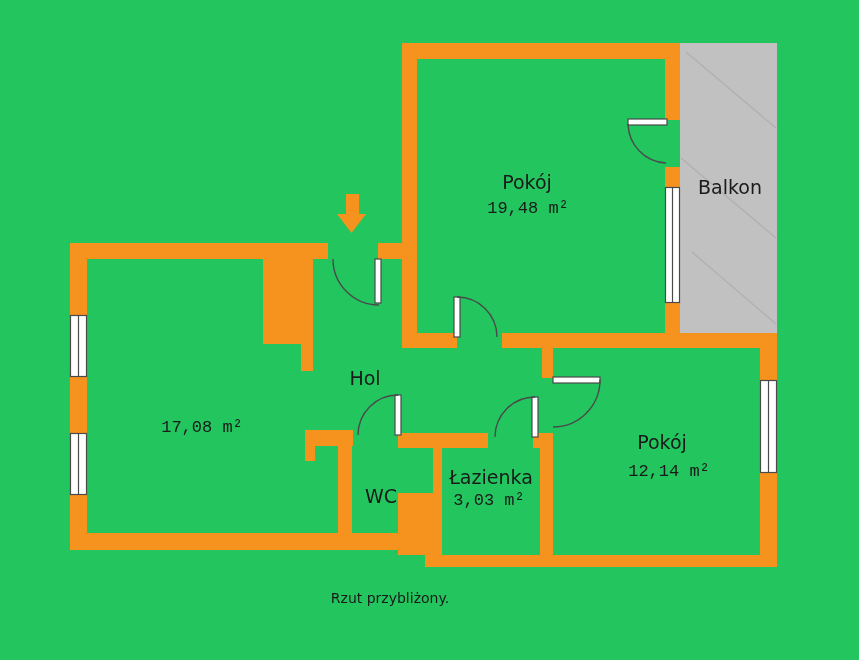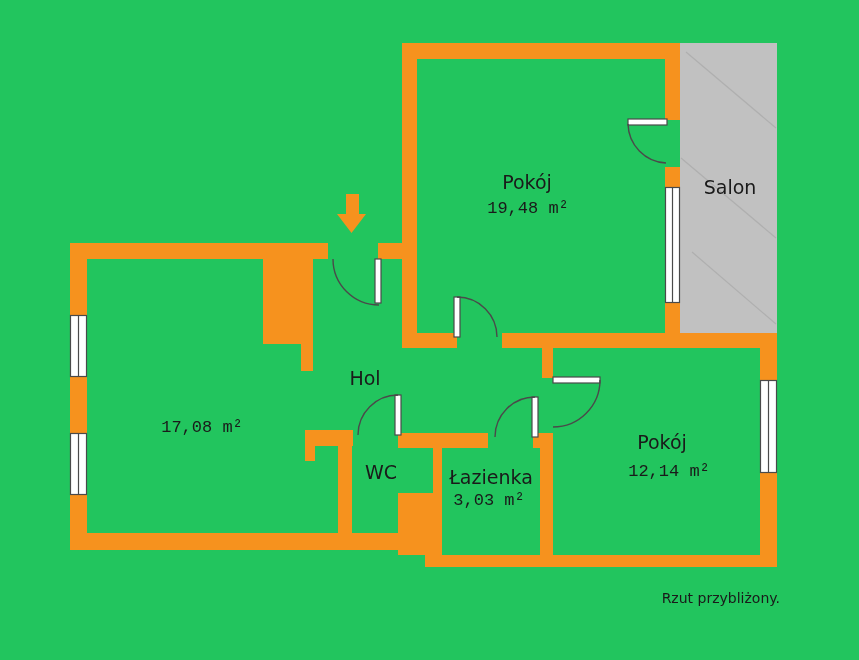--- a/index.html
+++ b/index.html
@@ -17,21 +17,21 @@
   .balcony{fill:var(--color-balcony);}
   .hatch{stroke:var(--color-balcony_hatch);stroke-width:1.2;}
   .win-frame{fill:#fff;stroke:var(--color-line);stroke-width:1.2;}
   .win-line{stroke:var(--color-line);stroke-width:1.2;}
   .leaf{fill:#fff;stroke:var(--color-line);stroke-width:1.2;}
   .arc{fill:none;stroke:var(--color-line);stroke-width:1.4;}
   .arrow{fill:var(--color-wall);}
   .label{position:absolute;transform:translate(-50%,-50%);white-space:nowrap;color:var(--color-text);}
   .label.name{font-size:19px;}
   .label.area{font-size:17px;font-family:Liberation Mono, monospace;}
-  #footer{position:absolute;left:0;top:588px;width:780px;text-align:right;
+  #footer{position:absolute;left:0;top:588px;width:780px;text-align:center;
           font-size:14px;line-height:21px;color:var(--color-text);}
 </style>
 </head>
 <body>
 
 <div id="stage">
 
   <svg id="plan-svg" width="859" height="660" viewBox="0 0 859 660">
 
     <g>
@@ -117,27 +117,27 @@
 
     <g>
       <rect class="arrow" x="346" y="194" width="13" height="21"></rect>
       <polygon class="arrow" points="337,214 366,214 351.5,233"></polygon>
     </g>
   </svg>
 
   <div class="label name" style="left:527px;top:182px">Pokój</div>
   <div class="label area" style="left:528px;top:208px">19,48 m²</div>
 
-  <div class="label name" style="left:730px;top:187px">Salon</div>
+  <div class="label name" style="left:730px;top:187px">Balkon</div>
 
   <div class="label area" style="left:202px;top:427px">17,08 m²</div>
 
   <div class="label name" style="left:365px;top:378px">Hol</div>
 
-  <div class="label name" style="left:381px;top:472px">WC</div>
+  <div class="label name" style="left:381px;top:496px">WC</div>
 
   <div class="label name" style="left:491px;top:477px">Łazienka</div>
   <div class="label area" style="left:489px;top:500px">3,03 m²</div>
 
   <div class="label name" style="left:662px;top:442px">Pokój</div>
   <div class="label area" style="left:669px;top:471px">12,14 m²</div>
 
   <div id="footer">
     <div>Rzut przybliżony.</div>
   </div>

